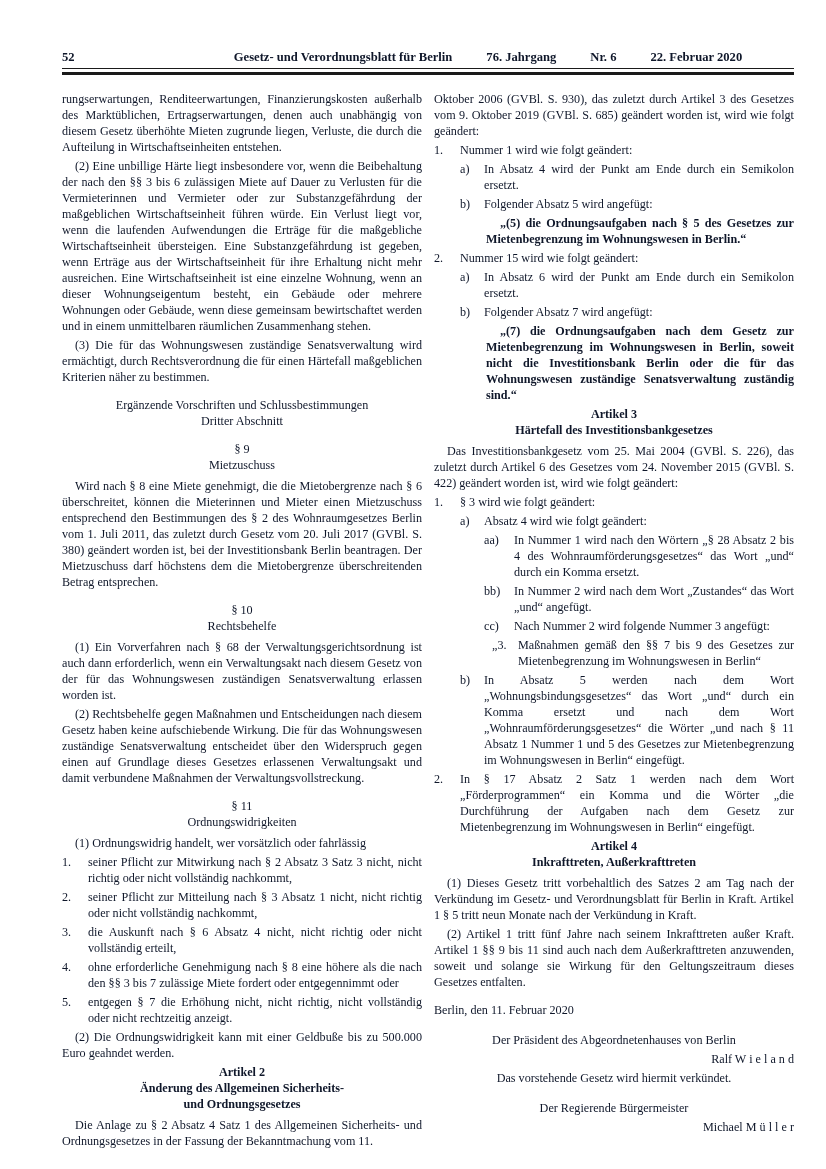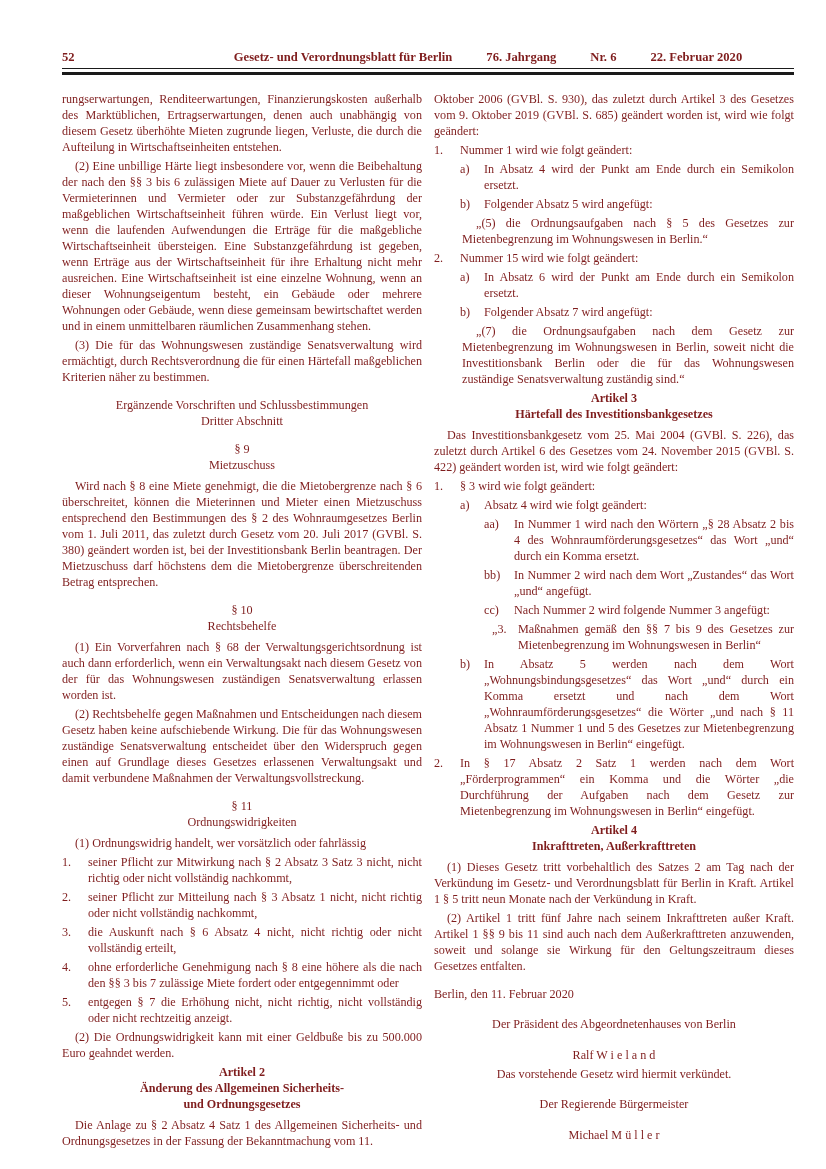--- a/index.html
+++ b/index.html
@@ -1,17 +1,17 @@
 <!DOCTYPE html>
 <html lang="de"><head>
 <meta charset="utf-8">
 <style>
   html,body{margin:0;padding:0;background:#e8e8e8;}
   .page{
-    width:826px;height:1169px;background:#ffffff;color:#7f1d1d;
+    width:826px;height:1169px;background:#ffffff;color:#0f172a;
     font-family:"Liberation Serif","DejaVu Serif",serif;
     box-sizing:border-box;padding:50px 32px 0 62px;
     overflow:hidden;position:relative;margin:0 auto;
   }
   .header{display:flex;align-items:baseline;font-weight:bold;font-size:12.6px;margin-bottom:3px;}
   .pageno{flex:0 0 120px;}
   .htitle{flex:1;display:flex;justify-content:center;gap:34px;white-space:nowrap;}
   .rule-thin{border-top:1px solid #1a1a1a;margin-bottom:3px;}
   .rule-thick{border-top:3px solid #1a1a1a;margin-bottom:16px;}
   .columns{display:flex;gap:12px;}
@@ -24,24 +24,24 @@
   .blk.li{display:flex;}
   .blk.li .marker{flex:0 0 26px;}
   .blk.li .litext{flex:1;text-align:justify;hyphens:auto;}
   .blk.li.lv1{margin-left:0;}
   .blk.li.lv2{margin-left:26px;}
   .blk.li.lv2 .marker{flex:0 0 24px;}
   .blk.li.lv3{margin-left:50px;}
   .blk.li.lv3 .marker{flex:0 0 30px;}
   .blk.li.lv4{margin-left:58px;}
   .blk.li.lv4 .marker{flex:0 0 26px;}
-  .blk.q{margin-left:28px;text-indent:14px;}
+  .blk.q{margin-left:52px;text-indent:14px;font-weight:bold;}
   .blk.date{text-align:left;text-indent:0;margin-top:12px;}
   .blk.sig-role{text-align:center;text-indent:0;margin-top:14px;}
-  .blk.sig-name{text-align:center;text-indent:0;margin-top:15px;}
+  .blk.sig-name{text-align:right;text-indent:0;margin-top:3px;}
   .blk.sig-statement{text-align:center;text-indent:0;margin-top:1px;}
 </style>
 </head>
 <body>
 
 <div class="page">
   <div class="header">
     <span class="pageno">52</span>
     <span class="htitle">
       <span>Gesetz- und Verordnungsblatt für Berlin</span>

